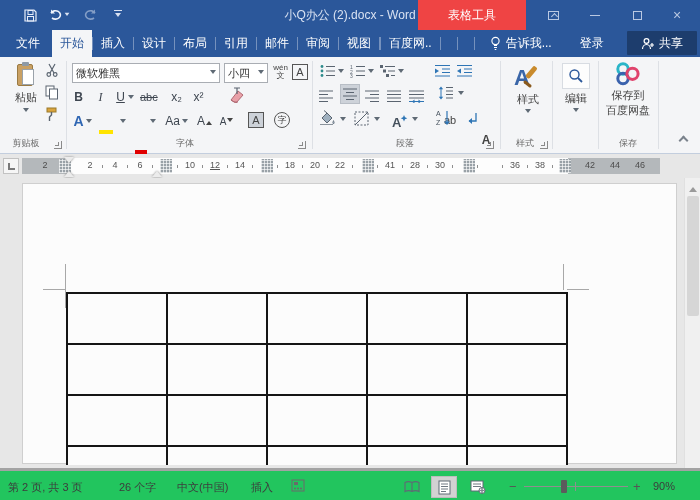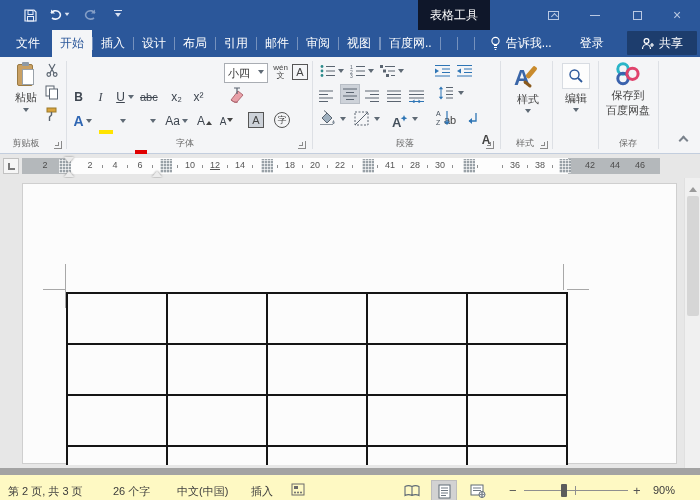--- a/index.html
+++ b/index.html
@@ -4,21 +4,21 @@
 <style>
   * { margin:0; padding:0; box-sizing:border-box; }
   html,body { width:700px; height:500px; overflow:hidden; }
   body { font-family:"Liberation Sans","DejaVu Sans",sans-serif; position:relative; background:#e7e7e7; }
   .abs { position:absolute; }
 
   
   #titlebar { position:absolute; left:0; top:0; width:700px; height:30px; background:#2b579a; }
   .qat-btn { position:absolute; top:5px; width:20px; height:20px; display:flex; align-items:center; justify-content:center; }
   #title-text { position:absolute; left:0; right:0; top:7px; text-align:center; color:#d9e2f2; font-size:12px; pointer-events:none; }
-  #context-group { position:absolute; left:418px; top:0; width:72px; height:30px; background:#0f172a; color:#fff; font-size:12px; display:flex; align-items:center; justify-content:center; }
+  #context-group { position:absolute; left:418px; top:0; width:108px; height:30px; background:#ef4444; color:#fff; font-size:12px; display:flex; align-items:center; justify-content:center; }
   .winbtn { position:absolute; top:6px; width:30px; height:18px; display:flex; align-items:center; justify-content:center; color:#b9c8e2; font-size:14px; }
   .minbar { width:10px; height:1px; background:#b9c8e2; }
   .maxbox { width:9px; height:9px; border:1px solid #b9c8e2; }
   .ribopt { width:11px; height:9px; border:1px solid #b9c8e2; position:relative; }
   .ribopt:after { content:""; position:absolute; left:3px; top:2px; width:4px; height:4px; border-left:1px solid #b9c8e2; border-top:1px solid #b9c8e2; transform:rotate(45deg); }
 
   
   #tabrow { position:absolute; left:0; top:30px; width:700px; height:27px; background:#2b579a; display:flex; align-items:stretch; }
   .tab { color:#fff; font-size:12px; display:flex; align-items:center; padding:0 8px; cursor:default; }
   .tab.active { background:#f4f5f7; color:#2b579a; }
@@ -90,21 +90,21 @@
   #docarea { position:absolute; left:0; top:178px; width:700px; height:290px; background:#e7e7e7; }
   #page { position:absolute; left:22px; top:5px; width:655px; height:281px; background:#fcfcfc; border:1px solid #cfcfcf; }
   .cropmark { position:absolute; background:#a8a8a8; }
   #doc-table { position:absolute; left:43px; top:108px; width:502px; height:173px; border-top:2px solid #151515; border-left:2px solid #151515; display:grid; grid-template-columns:repeat(5,100px); grid-auto-rows:51px; overflow:hidden; }
   .cell { border-right:2px solid #151515; border-bottom:2px solid #151515; background:#fcfcfc; }
   #vscroll { position:absolute; right:0; top:0; width:16px; height:290px; background:#f0f0f0; border-left:1px solid #e0e0e0; }
   .scr-arrow { position:absolute; left:4px; top:5px; width:0; height:0; border:4px solid transparent; border-bottom:5px solid #9a9a9a; }
   .scr-thumb { position:absolute; left:2px; top:18px; width:12px; height:120px; background:#d6d6d6; border-radius:2px; }
 
   
-  #statusbar { position:absolute; left:0; top:468px; width:700px; height:32px; background:#fef9c3; border-top:7px solid #a3a3a3; font-size:11px; color:#3c3c3c; }
+  #statusbar { position:absolute; left:0; top:468px; width:700px; height:32px; background:#22c55e; border-top:3px solid #a3a3a3; font-size:11px; color:#3c3c3c; }
   .st-item { position:absolute; top:9px; }
   .viewbtn { position:absolute; top:5px; width:26px; height:22px; display:flex; align-items:center; justify-content:center; }
   .viewbtn.sel { background:#d2d2d2; border:1px solid #bdbdbd; }
   #zoom-track { position:absolute; left:524px; top:15px; width:104px; height:1px; background:#8f8f8f; }
   #zoom-notch { position:absolute; left:575px; top:11px; width:1px; height:9px; background:#8f8f8f; }
   #zoom-thumb { position:absolute; left:561px; top:9px; width:6px; height:13px; background:#5c5c5c; border-radius:1px; }
   .zpm { position:absolute; top:8px; font-size:13px; color:#555; }
   svg { display:block; }
 </style>
 </head>
@@ -130,20 +130,21 @@
         <path d="M12 5 a5 4.2 0 1 0 -1 5" fill="none" stroke="#f0f4fc" stroke-width="1.6"></path>
         <path d="M12 1.5 v4 h-4 z" fill="#f0f4fc"></path>
       </svg>
   </div>
   <div class="qat-btn" style="left:108px">
     <div style="display:flex;flex-direction:column;align-items:center;gap:2px">
         <div style="width:8px;height:1px;background:#d9e2f2"></div>
         <span class="dd" style="border-top-color:#d9e2f2"></span>
       </div>
   </div>
+  <div id="title-text">小Q办公 (2).docx - Word</div>
   <div id="context-group">表格工具</div>
   <div class="winbtn" style="right:132px">
       <span class="ribopt"></span>
     </div>
   <div class="winbtn" style="right:90px">
       <span class="minbar"></span>
     </div>
   <div class="winbtn" style="right:48px">
       <span class="maxbox"></span>
     </div>
@@ -232,20 +233,24 @@
       <svg width="14" height="15" viewBox="0 0 14 15">
           <rect x="2" y="1" width="9" height="4" fill="#d9a33c" stroke="#9a7a2b"></rect>
           <path d="M6.5 5 v3 l-2 2 v4" stroke="#5a6470" stroke-width="1.4" fill="none"></path>
         </svg>
     </div>
     <div class="glabel" style="left:6px;width:40px">剪贴板</div>
     <div class="launcher" style="left:54px"></div>
   </div>
 
   <div id="grp-font">
+    <div class="abs combo" style="left:72px;top:6px;width:148px">
+      <span>微软雅黑</span>
+        <span class="dd"></span>
+    </div>
     <div class="abs combo" style="left:224px;top:6px;width:44px">
       <span>小四</span>
         <span class="dd"></span>
     </div>
     <div class="abs tbtn phon" style="left:272px;top:5px">
       <span>wén</span>
       <span>文</span>
     </div>
     <div class="abs boxA" style="left:292px;top:7px">
         <span>A</span>
@@ -555,21 +560,21 @@
       </div>
   </div>
   <div id="vscroll">
     <div class="scr-arrow"></div>
     <div class="scr-thumb"></div>
   </div>
 </div>
 
 <div id="statusbar">
   <div class="st-item" style="left:8px">第 2 页, 共 3 页</div>
-  <div class="st-item" style="left:113px">26 个字</div>
+  <div class="st-item" style="left:119px">26 个字</div>
   <div class="st-item" style="left:177px">中文(中国)</div>
   <div class="st-item" style="left:251px">插入</div>
   <div class="st-item" style="left:291px;top:8px">
     <svg width="14" height="13" viewBox="0 0 14 13">
         <rect x="1" y="1" width="12" height="11" fill="none" stroke="#6a6a6a"></rect>
         <rect x="3" y="3" width="4" height="3" fill="#6a6a6a"></rect>
         <circle cx="4" cy="9.5" r="1" fill="#6a6a6a"></circle>
         <circle cx="7" cy="9.5" r="1" fill="#6a6a6a"></circle>
         <circle cx="10" cy="9.5" r="1" fill="#6a6a6a"></circle>
       </svg>

